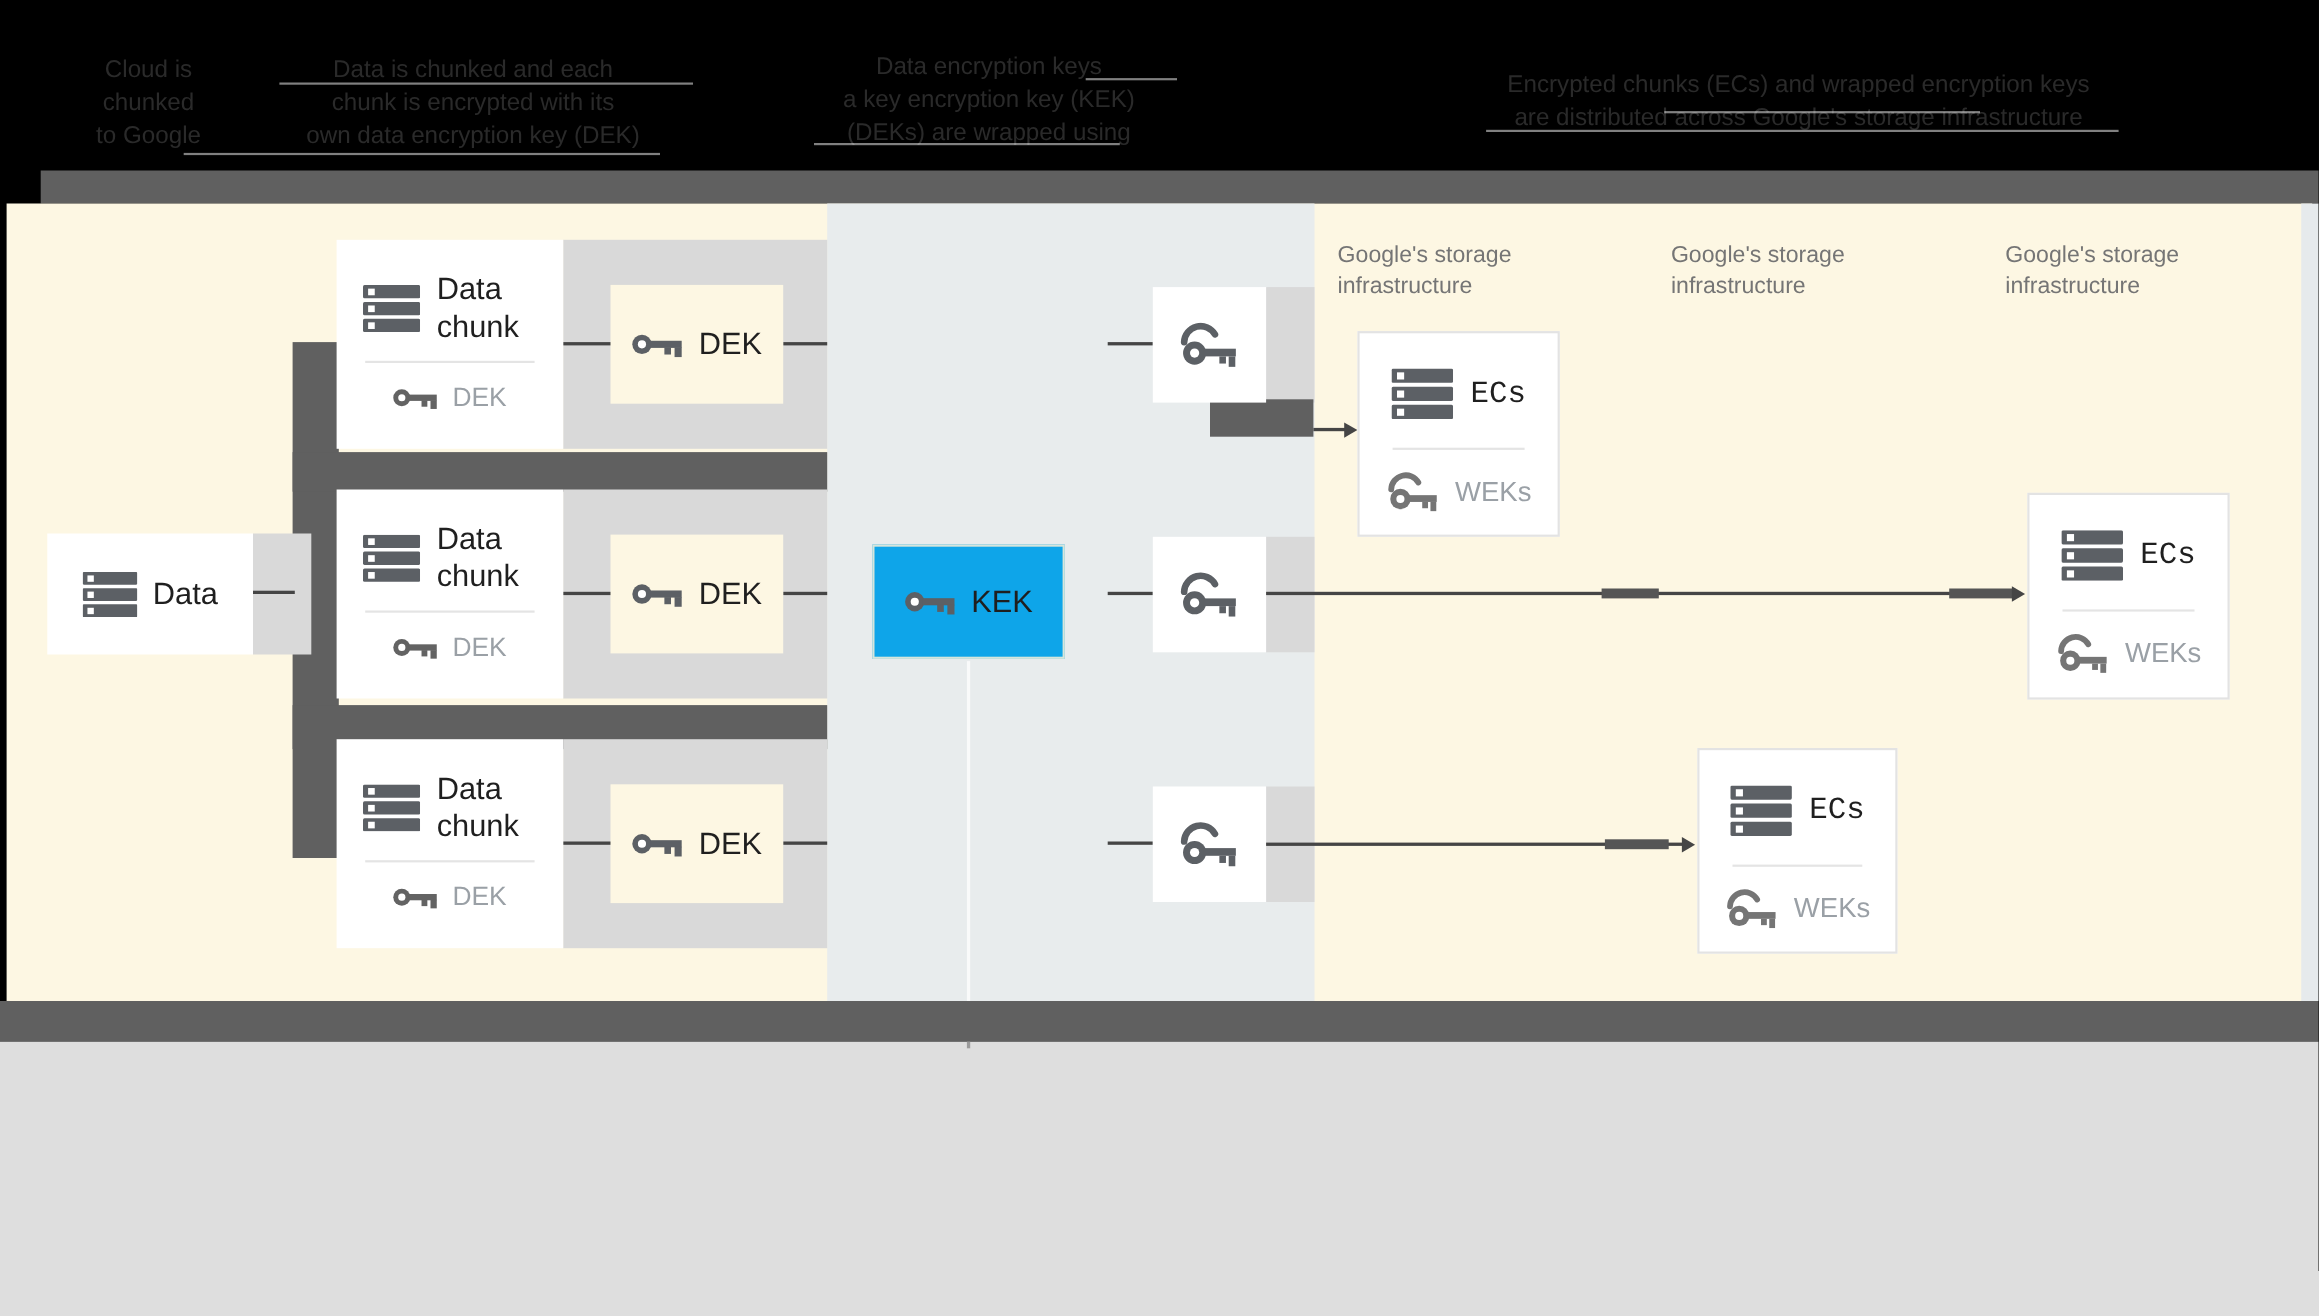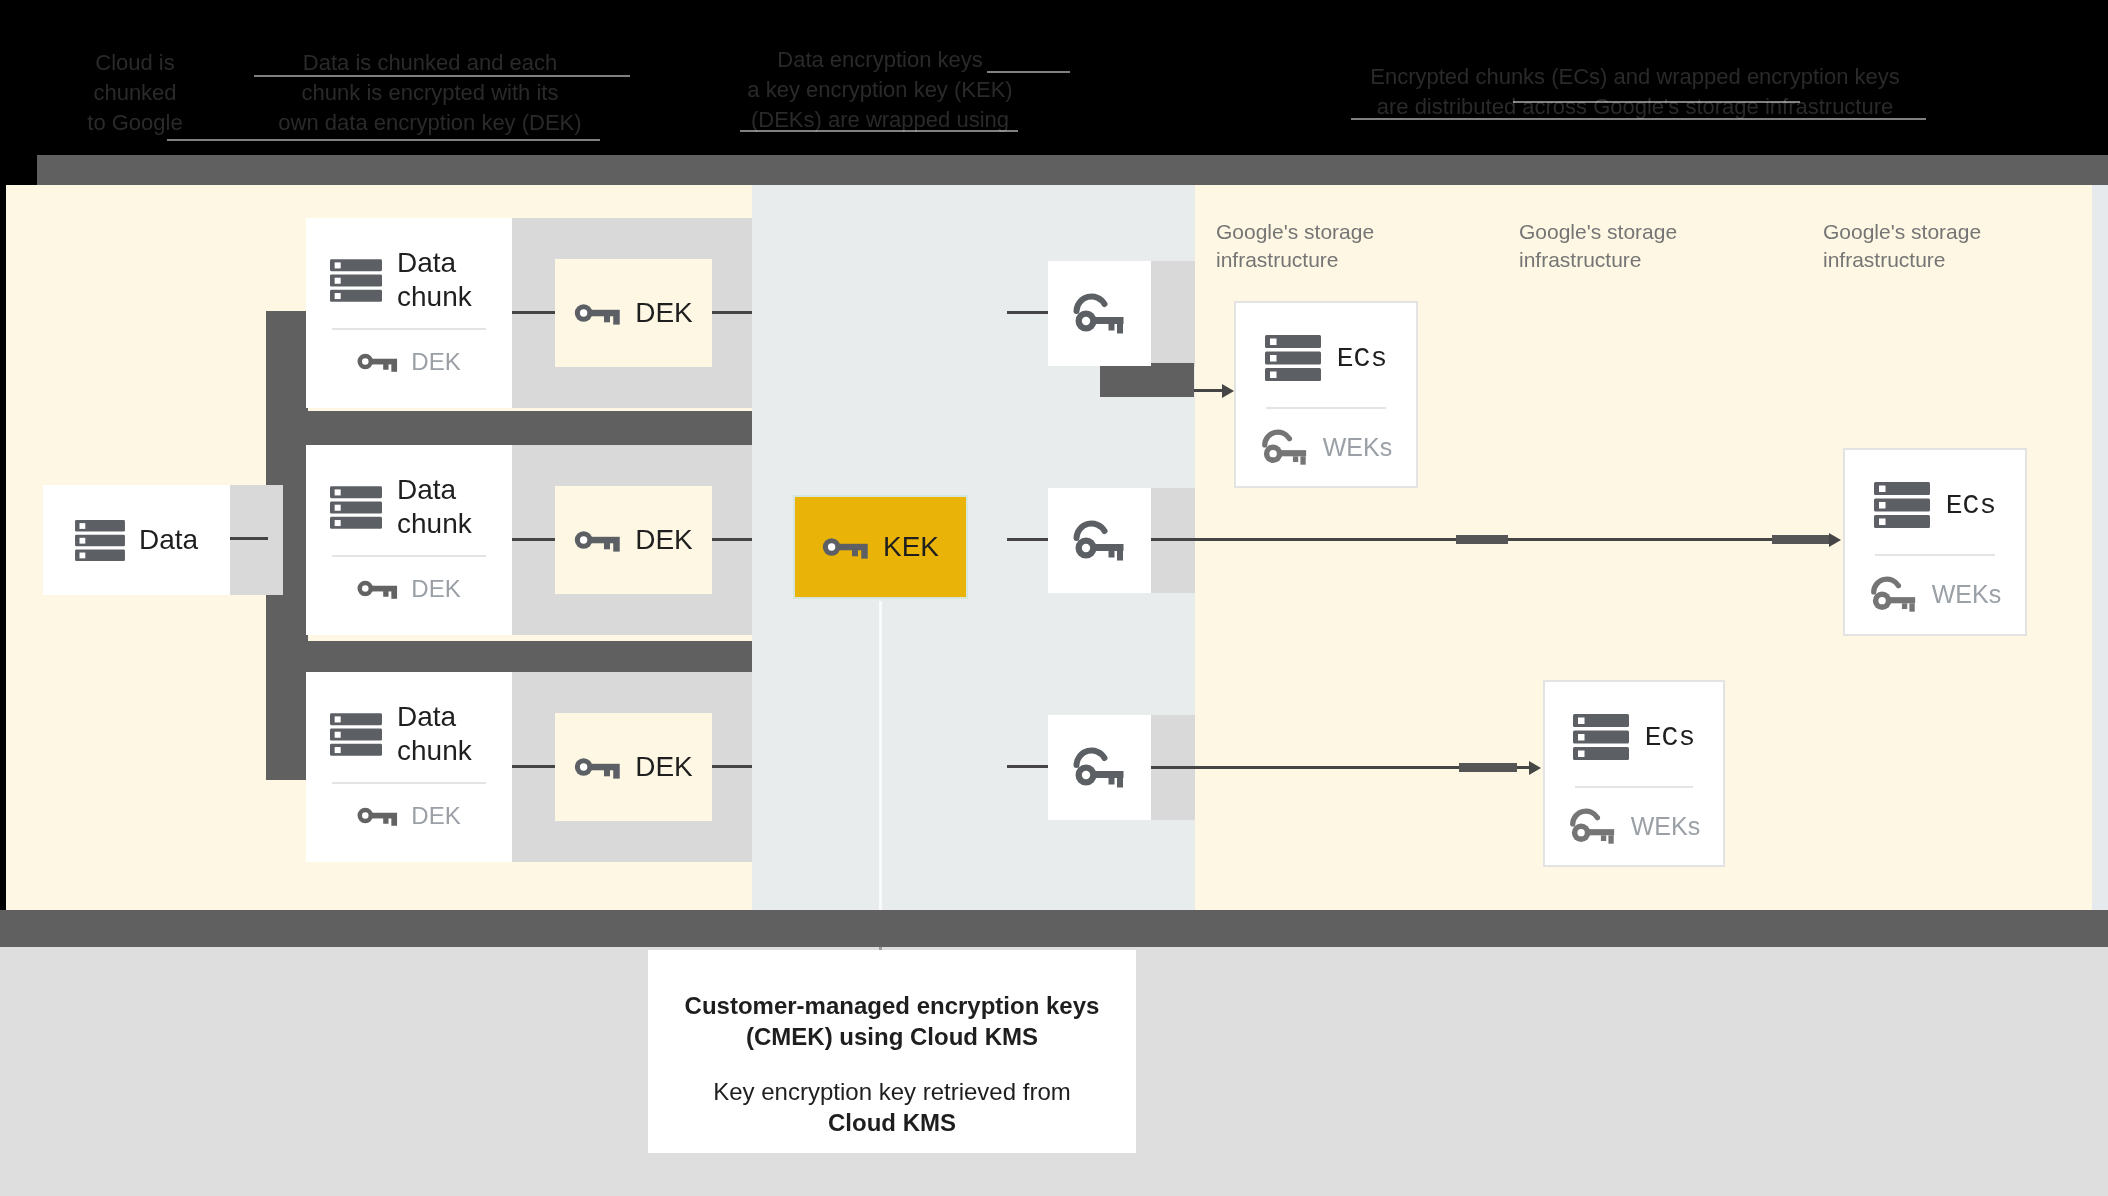--- a/index.html
+++ b/index.html
@@ -11,21 +11,21 @@
   .streak{position:absolute;height:2px;background:rgba(255,255,255,0.5);}
   
   .dark{background:#606060;}
   .yellow{background:#fdf7e3;}
   .kms{background:#e8eced;}
   .shadow{background:#d9d9d9;}
   .line{background:#454545;}
   .whiteline{background:rgba(255,255,255,0.72);}
   .box{position:absolute;background:#ffffff;box-sizing:border-box;}
   .bordered{border:2px solid #e3e3e3;}
-  .kekbox{background:#eab308;border:2px solid #d6e6dc;}
+  .kekbox{background:#0ea5e9;border:2px solid #d6e6dc;}
   .dekbox{background:#fdf7e3;}
   
   .centerrow{display:flex;align-items:center;justify-content:center;gap:14px;height:100%;}
   .biglabel{font-size:28px;color:#1f1f1f;}
   .chunk-top{display:flex;align-items:center;gap:15px;padding:28px 0 0 24px;}
   .chunk-title{font-size:28px;line-height:34px;color:#1f1f1f;}
   .divider{height:2px;background:#e4e4e4;}
   .keyrow{display:flex;align-items:center;justify-content:center;gap:13px;}
   .muted{color:#9aa0a6;font-size:24px;}
   .ecs-top{display:flex;align-items:center;justify-content:center;gap:16px;padding-top:32px;font-family:Liberation Mono, monospace;}
@@ -75,21 +75,21 @@
   <div class="cap" style="left:35px;top:48px;width:200px;">
     <div>Cloud is</div>
     <div>chunked</div>
     <div>to Google</div>
   </div>
   <div class="cap" style="left:255px;top:48px;width:350px;">
     <div>Data is chunked and each</div>
     <div>chunk is encrypted with its</div>
     <div>own data encryption key (DEK)</div>
   </div>
-  <div class="cap" style="left:705px;top:45px;width:350px;">
+  <div class="cap" style="left:724px;top:45px;width:350px;">
     <div>Data encryption keys</div>
     <div>a key encryption key (KEK)</div>
     <div>(DEKs) are wrapped using</div>
   </div>
   <div class="cap" style="left:1305px;top:62px;width:660px;">
     <div>Encrypted chunks (ECs) and wrapped encryption keys</div>
     <div>are distributed across Google's storage infrastructure</div>
   </div>
 
   <div class="streak" style="left:254px;top:75px;width:376px;"></div>
@@ -359,21 +359,14 @@
     <div class="keyrow" style="margin-top:20px;">
       <span class="ic-gray">
           <svg class="ic" width="50" height="37">
             <use href="#sym-wrapped-key"></use>
           </svg>
         </span>
       <span class="muted" style="font-size:25px;">WEKs</span>
     </div>
   </div>
 
-  <div class="box" style="left:648px;top:950px;width:488px;height:203px;text-align:center;padding-top:40px;">
-    <div class="foot-line bold">Customer-managed encryption keys</div>
-    <div class="foot-line bold">(CMEK) using Cloud KMS</div>
-    <div style="height:24px;"></div>
-    <div class="foot-line">Key encryption key retrieved from</div>
-    <div class="foot-line bold">Cloud KMS</div>
-  </div>
 
 </div>
 
 </body></html>

